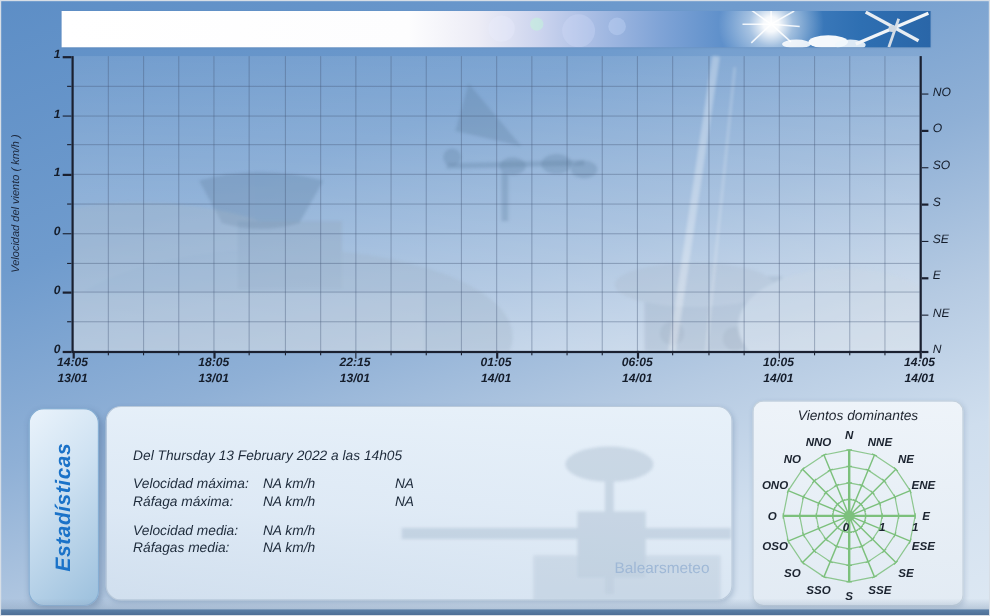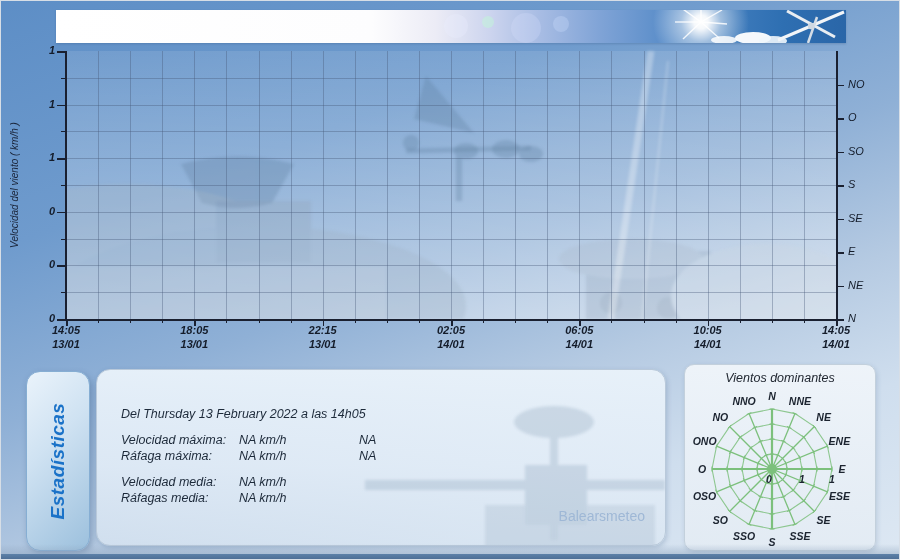--- a/index.html
+++ b/index.html
@@ -199,21 +199,21 @@
         <div class="tick" style="left: 65px; top: 318px; width: 1.5px; height: 7px;"></div>
         <div class="xlab" style="left: 30px; top: 323px;">14:05</div>
         <div class="xlab" style="left: 30px; top: 337px;">13/01</div>
         <div class="tick" style="left: 193.333px; top: 318px; width: 1.5px; height: 7px;"></div>
         <div class="xlab" style="left: 158.333px; top: 323px;">18:05</div>
         <div class="xlab" style="left: 158.333px; top: 337px;">13/01</div>
         <div class="tick" style="left: 321.667px; top: 318px; width: 1.5px; height: 7px;"></div>
         <div class="xlab" style="left: 286.667px; top: 323px;">22:15</div>
         <div class="xlab" style="left: 286.667px; top: 337px;">13/01</div>
         <div class="tick" style="left: 450px; top: 318px; width: 1.5px; height: 7px;"></div>
-        <div class="xlab" style="left: 415px; top: 323px;">02:05</div>
+        <div class="xlab" style="left: 415px; top: 323px;">01:05</div>
         <div class="xlab" style="left: 415px; top: 337px;">14/01</div>
         <div class="tick" style="left: 578.333px; top: 318px; width: 1.5px; height: 7px;"></div>
         <div class="xlab" style="left: 543.333px; top: 323px;">06:05</div>
         <div class="xlab" style="left: 543.333px; top: 337px;">14/01</div>
         <div class="tick" style="left: 706.667px; top: 318px; width: 1.5px; height: 7px;"></div>
         <div class="xlab" style="left: 671.667px; top: 323px;">10:05</div>
         <div class="xlab" style="left: 671.667px; top: 337px;">14/01</div>
         <div class="tick" style="left: 835px; top: 318px; width: 1.5px; height: 7px;"></div>
         <div class="xlab" style="left: 800px; top: 323px;">14:05</div>
         <div class="xlab" style="left: 800px; top: 337px;">14/01</div>

